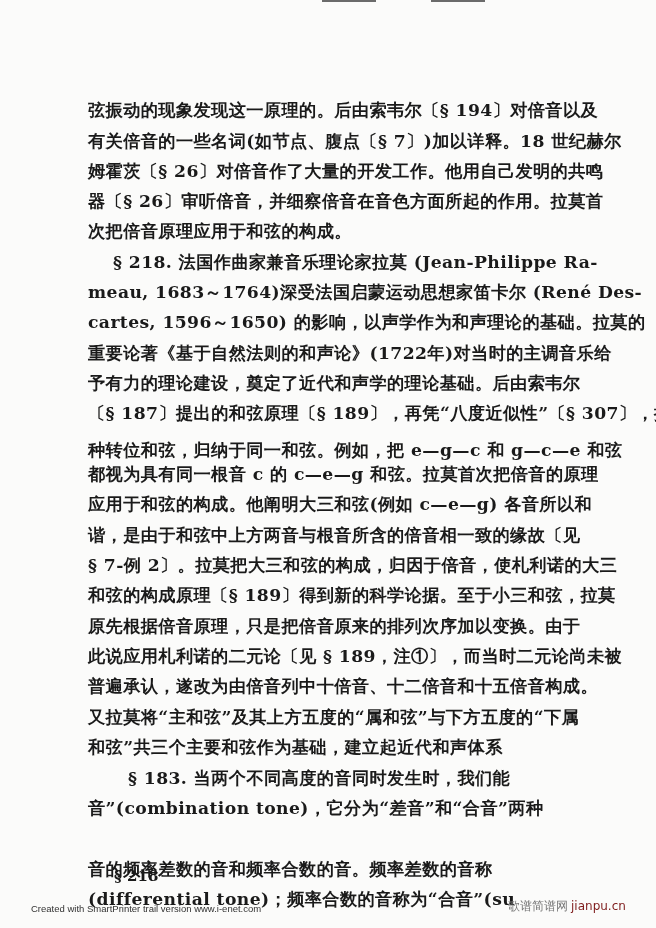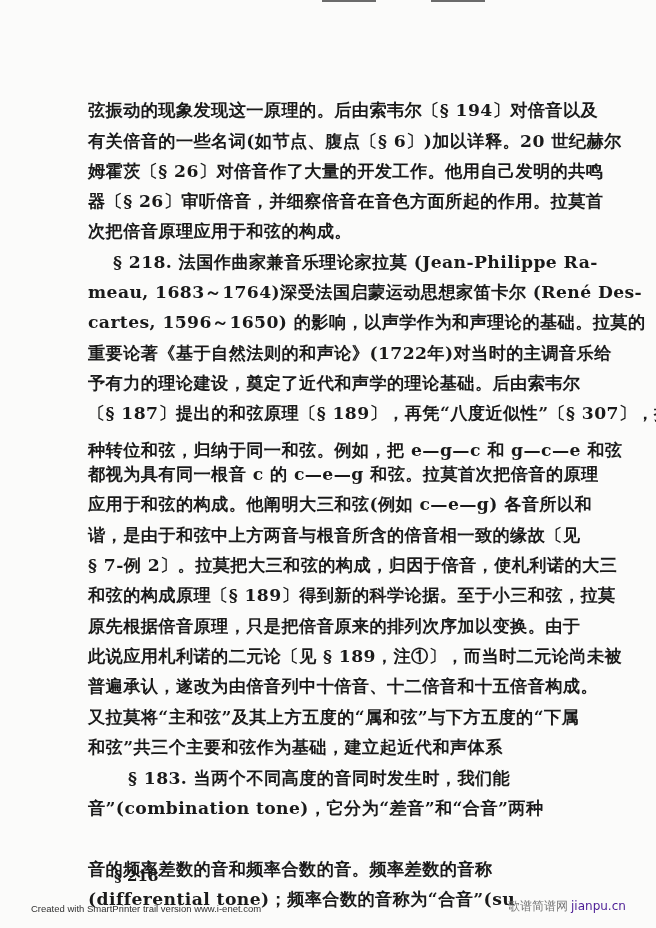--- a/index.html
+++ b/index.html
@@ -56,40 +56,40 @@
     .site-mark {
       position: absolute;
       left: 508px;
       top: 898px;
       font-size: 12px;
       color: #777;
       font-family: "DejaVu Sans", "Liberation Sans", sans-serif;
       white-space: nowrap;
     }
     .site-mark .en {
-      color: #4c1d95;
+      color: #7f1d1d;
       font-size: 12px;
       margin-left: 3px;
     }
     .page-number {
       position: absolute;
       left: 114px;
       top: 867px;
       font-size: 15px;
       font-weight: bold;
     }
   </style>
 </head>
 <body>
 
 <div class="page" id="page">
     <div class="top-rule" style="left: 322px; width: 54px;"></div>
     <div class="top-rule" style="left: 431px; width: 54px;"></div>
     <div class="line" style="top: 100px;">弦振动的现象发现这一原理的。后由索韦尔〔§ 194〕对倍音以及</div>
-    <div class="line" style="top: 131px;">有关倍音的一些名词(如节点、腹点〔§ 6〕)加以详释。20 世纪赫尔</div>
+    <div class="line" style="top: 131px;">有关倍音的一些名词(如节点、腹点〔§ 7〕)加以详释。18 世纪赫尔</div>
     <div class="line" style="top: 161px;">姆霍茨〔§ 26〕对倍音作了大量的开发工作。他用自己发明的共鸣</div>
     <div class="line" style="top: 191px;">器〔§ 26〕审听倍音，并细察倍音在音色方面所起的作用。拉莫首</div>
     <div class="line" style="top: 221px;">次把倍音原理应用于和弦的构成。</div>
     <div class="line indent" style="top: 252px;">§ 218.  法国作曲家兼音乐理论家拉莫 (Jean-Philippe Ra-</div>
     <div class="line" style="top: 282px;">meau, 1683～1764)深受法国启蒙运动思想家笛卡尔 (René Des-</div>
     <div class="line" style="top: 312px;">cartes, 1596～1650) 的影响，以声学作为和声理论的基础。拉莫的</div>
     <div class="line" style="top: 343px;">重要论著《基于自然法则的和声论》(1722年)对当时的主调音乐给</div>
     <div class="line" style="top: 373px;">予有力的理论建设，奠定了近代和声学的理论基础。后由索韦尔</div>
     <div class="line" style="top: 403px;">〔§ 187〕提出的和弦原理〔§ 189〕，再凭“八度近似性”〔§ 307〕，把各</div>
     <div class="line" style="top: 434px; margin-top: 6px;">种转位和弦，归纳于同一和弦。例如，把 e—g—c 和 g—c—e 和弦</div>

